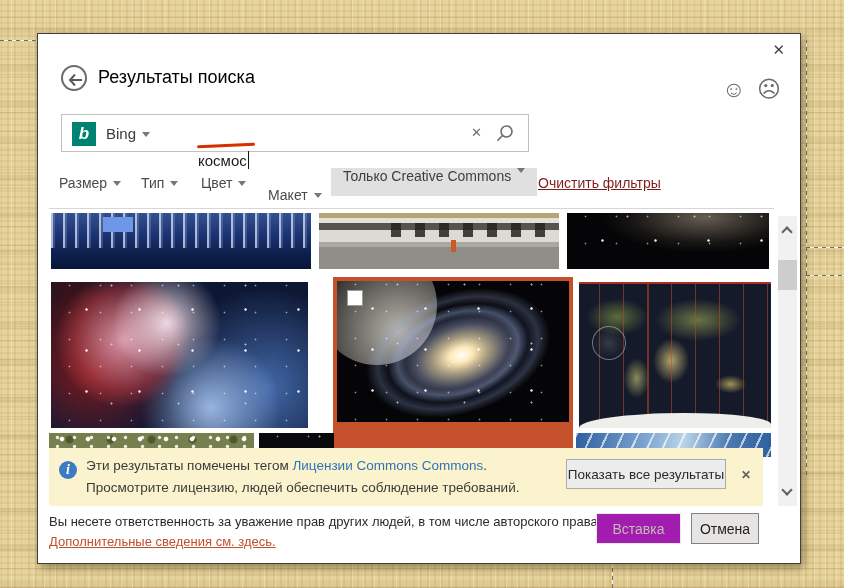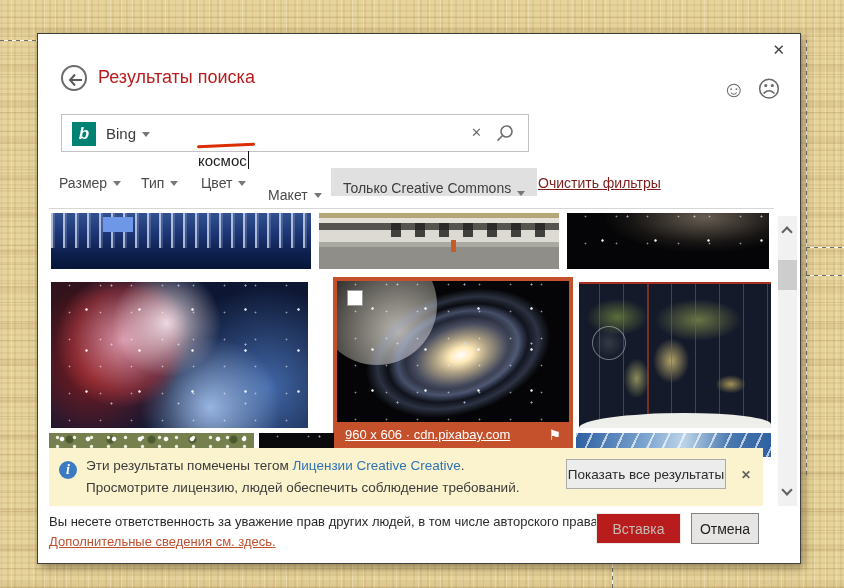--- a/index.html
+++ b/index.html
@@ -26,21 +26,21 @@
   .dialog {
     position:absolute; left:37px; top:33px; width:764px; height:531px;
     background:#fff; border:1px solid #3f3f3f;
     box-shadow:3px 4px 9px rgba(70,50,15,.5);
   }
   .dlg-close { position:absolute; top:7px; right:15px; font-size:15px; color:#444; cursor:default; }
 
   .back-btn { position:absolute; left:23px; top:31px; width:26px; height:26px;
     border:2px solid #6b6b6b; border-radius:50%; }
   .back-btn svg { position:absolute; left:3px; top:3px; }
-  .dlg-title { position:absolute; left:60px; top:33px; font-size:18px; color:#b91c1c; }
+  .dlg-title { position:absolute; left:60px; top:33px; font-size:18px; color:#000000; }
   .smiley { position:absolute; top:44px; font-size:23px; color:#6b6b6b; line-height:1; }
   .smiley.good { left:684px; } .smiley.bad { left:719px; }
 
   
   .search-box { position:absolute; left:23px; top:80px; width:468px; height:38px;
     border:1px solid #c3c1bf; background:#fff; }
   .bing-logo { position:absolute; left:10px; top:7px; width:24px; height:24px; background:#008272;
     color:#fff; font-size:17px; font-weight:bold; text-align:center; line-height:23px; font-style:italic; }
   .bing-label { position:absolute; left:44px; top:10px; font-size:15px; color:#3b3b3b; }
   .caret-down { display:inline-block; width:0; height:0; margin-left:6px; vertical-align:2px;
@@ -49,21 +49,21 @@
   .text-cursor { display:inline-block; width:1px; height:18px; background:#111; vertical-align:-3px; margin-left:1px; }
   .squiggle { position:absolute; left:135px; top:29px; width:58px; height:3px; background:#d92e00;
     border-radius:2px; transform:rotate(-2.5deg); }
   .clear-x { position:absolute; right:46px; top:10px; font-size:13px; color:#707070; }
   .mag { position:absolute; right:14px; top:9px; }
 
   
   .filter-item { position:absolute; top:141px; font-size:14px; color:#4a4a4a; white-space:nowrap; }
   .f-size { left:21px; } .f-type { left:103px; } .f-color { left:163px; } .f-layout { left:230px;margin-top:12px; }
   .cc-btn { position:absolute; left:293px; top:134px; height:28px; padding:0 12px;
-    background:#e0e0e0; font-size:14px; color:#3d3d3d; display:flex; align-items:flex-end; white-space:nowrap; }
+    background:#e0e0e0; font-size:14px; color:#3d3d3d; display:flex; align-items:flex-start; white-space:nowrap; }
   .clear-filters { position:absolute; left:500px; top:141px; font-size:14px; color:#7f1d1d;
     text-decoration:underline; white-space:nowrap; }
   .hdivider { position:absolute; left:11px; right:26px; top:174px; height:1px; background:#d6d6d6; }
 
   
   .viewport { position:absolute; left:0; top:177px; width:740px; height:295px; overflow:hidden; }
   .thumb { position:absolute; overflow:hidden; }
   .stars::after { content:""; position:absolute; inset:0;
     background-image:
       radial-gradient(circle, rgba(255,255,255,.95) .8px, transparent 1.6px),
@@ -156,21 +156,21 @@
   .notice-text { position:absolute; left:37px; top:7px; width:470px; font-size:13.5px; line-height:22px; color:#3b3b3b; }
   .notice-text .nlink { color:#2e74b5; }
   .show-all-btn { position:absolute; left:517px; top:11px; width:160px; height:30px; background:#ececec;
     border:1px solid #ababab; font-family:"Liberation Sans", sans-serif; font-size:13.5px; color:#2b2b2b; }
   .notice-close { position:absolute; left:692px; top:20px; font-size:12px; font-weight:bold; color:#5f5f5f; }
 
   
   .footer-text { position:absolute; left:11px; top:478px; width:560px; font-size:13px; line-height:20px; color:#2b2b2b; }
   .footer-text .flink { color:#c0512e; text-decoration:underline; }
   .btn { position:absolute; top:479px; height:31px; font-family:"Liberation Sans", sans-serif; font-size:14px; }
-  .btn-insert { left:558px; width:85px; background:#b91c1c; color:#c3bcb4; border:1px solid #eceae6; }
+  .btn-insert { left:558px; width:85px; background:#a21caf; color:#c3bcb4; border:1px solid #eceae6; }
   .btn-cancel { left:653px; width:68px; background:#e7e5e4; color:#1f1f1f; border:1px solid #828282; }
 </style>
 </head>
 <body>
 
 <div class="desktop">
   <div class="dash-h" style="left:0; top:40px; width:37px;"></div>
   <div class="dash-v" style="left:806px; top:40px; height:435px;"></div>
   <div class="dash-h" style="left:806px; top:247px; width:38px;"></div>
   <div class="dash-h" style="left:806px; top:275px; width:38px;"></div>
@@ -224,24 +224,20 @@
 
       <div class="thumb img-nebula stars"></div>
 
       <div class="thumb selected-result">
         <div class="sel-img stars">
           <div class="planet"></div>
           <div class="galaxy-swirl"></div>
           <div class="galaxy-core"></div>
         </div>
         <span class="sel-checkbox"></span>
-        <div class="sel-caption">
-          <span class="cap-text">960 x 606 · cdn.pixabay.com</span>
-          <span class="flag">⚑</span>
-        </div>
       </div>
 
       <div class="thumb img-map">
         <div class="map-marker"></div>
         <div class="antarctica"></div>
       </div>
 
       <div class="thumb img-flowers"></div>
       <div class="thumb img-dark stars"></div>
       <div class="thumb img-bluepaint"></div>
@@ -250,21 +246,21 @@
     <div class="scrollbar">
       <span class="sb-chevron sb-up"></span>
       <span class="sb-chevron sb-down"></span>
       <span class="sb-thumb"></span>
     </div>
 
     <div class="notice">
       <span class="info-icon">i</span>
       <div class="notice-text">
         <span>Эти результаты помечены тегом</span>
-        <span class="nlink">Лицензии Creative Creative</span><span>.</span><br>
+        <span class="nlink">Лицензии Commons Commons</span><span>.</span><br>
         <span>Просмотрите лицензию, людей обеспечить соблюдение требований.</span>
       </div>
       <button class="show-all-btn">Показать все результаты</button>
       <span class="notice-close">✕</span>
     </div>
 
     <div class="footer-text">
       <span>Вы несете ответственность за уважение прав других людей, в том числе авторского права.</span>
       <span class="flink">Дополнительные сведения см. здесь.</span>
     </div>

